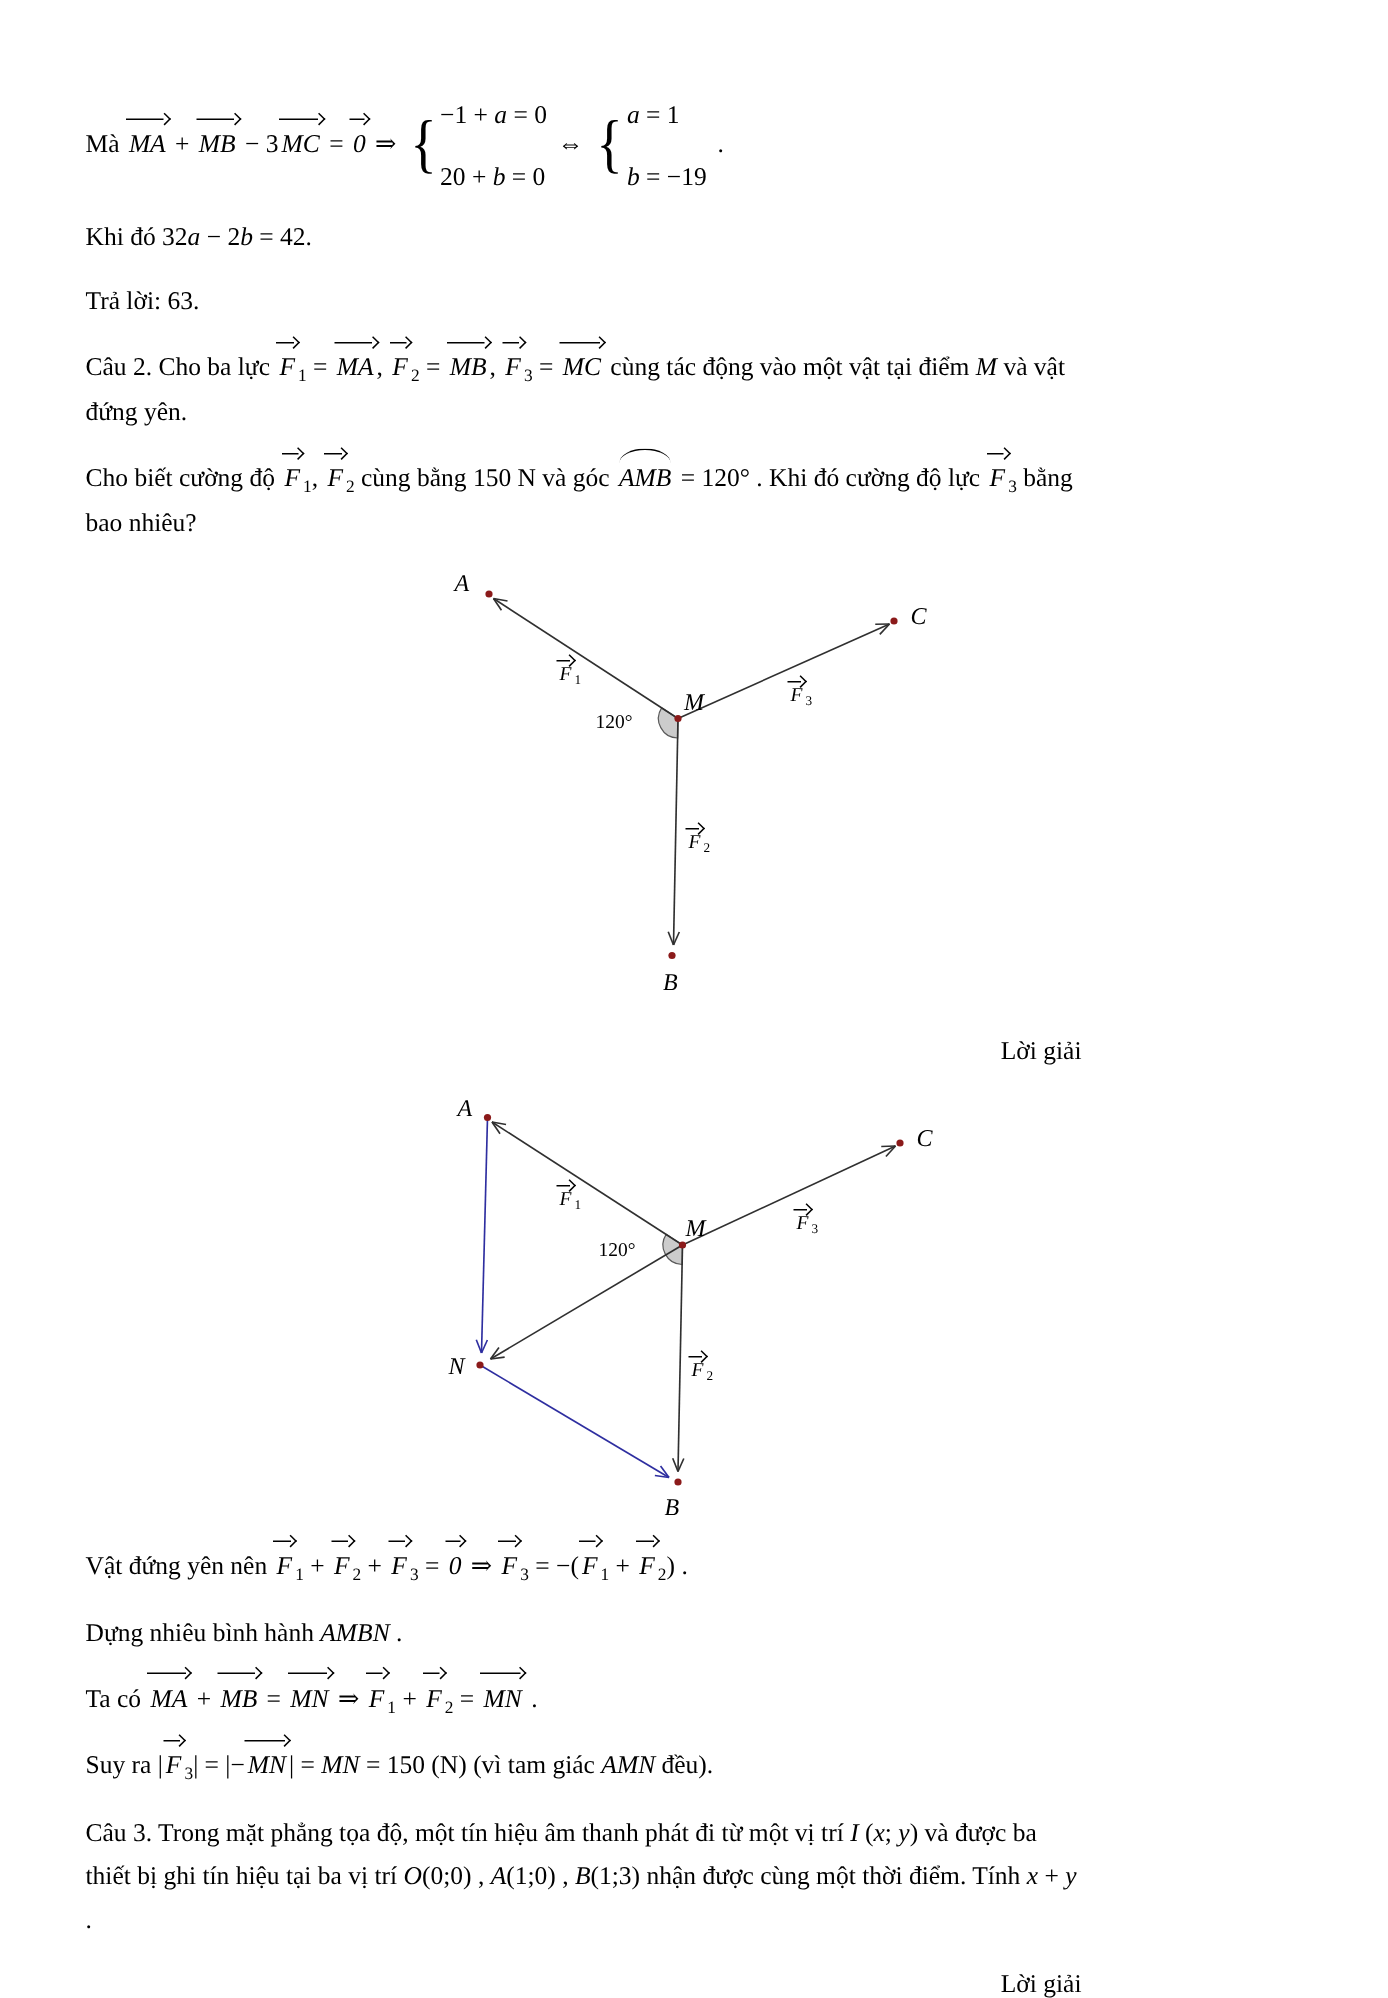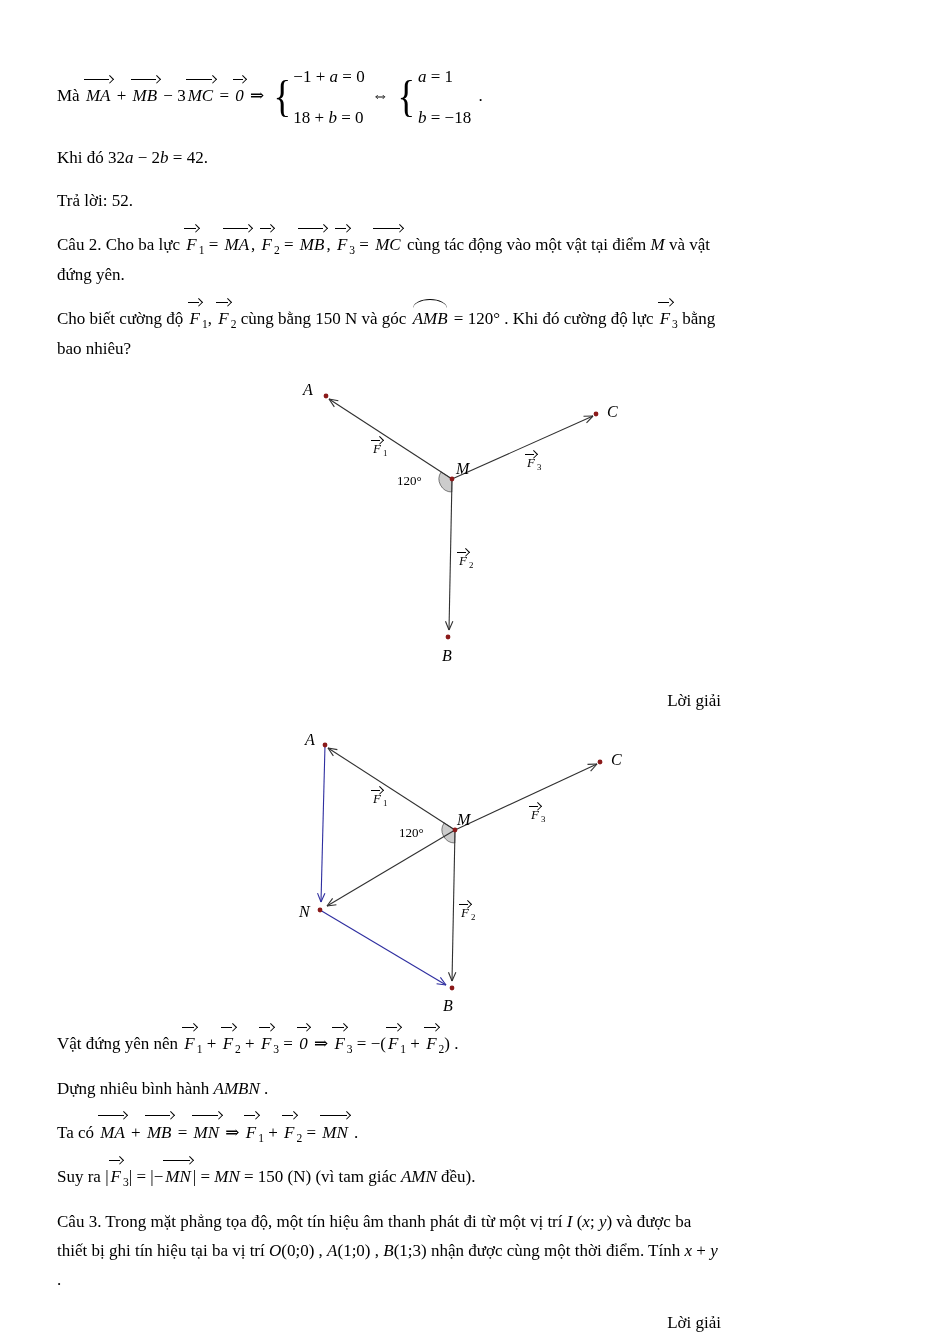--- a/index.html
+++ b/index.html
@@ -36,31 +36,31 @@
 </style>
 </head>
 <body>
 
 <div class="page">
   <div id="doc">
       <div class="para"><span>Mà  </span><span class="vec">MA<span class="bar"></span><span class="tip"></span></span><span> + </span><span class="vec">MB<span class="bar"></span><span class="tip"></span></span><span> − 3</span><span class="vec">MC<span class="bar"></span><span class="tip"></span></span><span> = </span><span class="vec">0<span class="bar"></span><span class="tip"></span></span><span> ⇒ </span><span class="cases">
           <span class="brace">{</span>
           <span class="col">
             <span class="cline"><span>−1 + </span><span class="math-var">a</span><span> = 0</span></span>
-            <span class="cline"><span>18 + </span><span class="math-var">b</span><span> = 0</span></span>
+            <span class="cline"><span>20 + </span><span class="math-var">b</span><span> = 0</span></span>
           </span>
         </span><span> ⇔ </span><span class="cases">
           <span class="brace">{</span>
           <span class="col">
             <span class="cline"><span class="math-var">a</span><span> = 1</span></span>
-            <span class="cline"><span class="math-var">b</span><span> = −18</span></span>
+            <span class="cline"><span class="math-var">b</span><span> = −19</span></span>
           </span>
         </span><span> .</span></div>
       <div class="para"><span>Khi đó  32</span><span class="math-var">a</span><span> − 2</span><span class="math-var">b</span><span> = 42.</span></div>
-      <div class="para"><span class="math-bold">Trả lời: </span><span>52.</span></div>
+      <div class="para"><span class="math-bold">Trả lời: </span><span>63.</span></div>
       <div class="para"><span class="math-bold">Câu 2.</span><span> Cho ba lực  </span><span class="vec">F<span class="bar"></span><span class="tip"></span></span><span class="ssub">1</span><span> = </span><span class="vec">MA<span class="bar"></span><span class="tip"></span></span><span>, </span><span class="vec">F<span class="bar"></span><span class="tip"></span></span><span class="ssub">2</span><span> = </span><span class="vec">MB<span class="bar"></span><span class="tip"></span></span><span>, </span><span class="vec">F<span class="bar"></span><span class="tip"></span></span><span class="ssub">3</span><span> = </span><span class="vec">MC<span class="bar"></span><span class="tip"></span></span><span>  cùng tác động vào một vật tại điểm  </span><span class="math-var">M</span><span>  và vật đứng yên.</span></div>
       <div class="para"><span>Cho biết cường độ  </span><span class="vec">F<span class="bar"></span><span class="tip"></span></span><span class="ssub">1</span><span>, </span><span class="vec">F<span class="bar"></span><span class="tip"></span></span><span class="ssub">2</span><span>  cùng bằng 150 N và góc  </span><span class="hat">AMB<span class="arc"></span></span><span> = 120° . Khi đó cường độ lực  </span><span class="vec">F<span class="bar"></span><span class="tip"></span></span><span class="ssub">3</span><span>  bằng bao nhiêu?</span></div>
       <div class="diagram" style="margin-left: 228px; width: 370px; height: 300px;">
         <svg width="370" height="300" viewBox="0 0 370 300">
           <path d="M 167 101 L 166.7731187163153 113.99802003703309 A 13 13 0 0 1 156.0972826167095 93.91969254480465 Z" fill="#cccccc" stroke="#5a5a5a" stroke-width="0.8"></path>
           <line x1="167" y1="101" x2="44" y2="21" stroke="#303030" stroke-width="1.1"></line>
           <line x1="44" y1="21" x2="49.31802895145566" y2="28.872011691523294" stroke="#303030" stroke-width="1.1"></line>
           <line x1="44" y1="21" x2="53.35214198552812" y2="22.66956290163689" stroke="#303030" stroke-width="1.1"></line>
           <line x1="167" y1="101" x2="308" y2="38" stroke="#303030" stroke-width="1.1"></line>
           <line x1="308" y1="38" x2="298.5019374935318" y2="38.19185573544343" stroke="#303030" stroke-width="1.1"></line>

